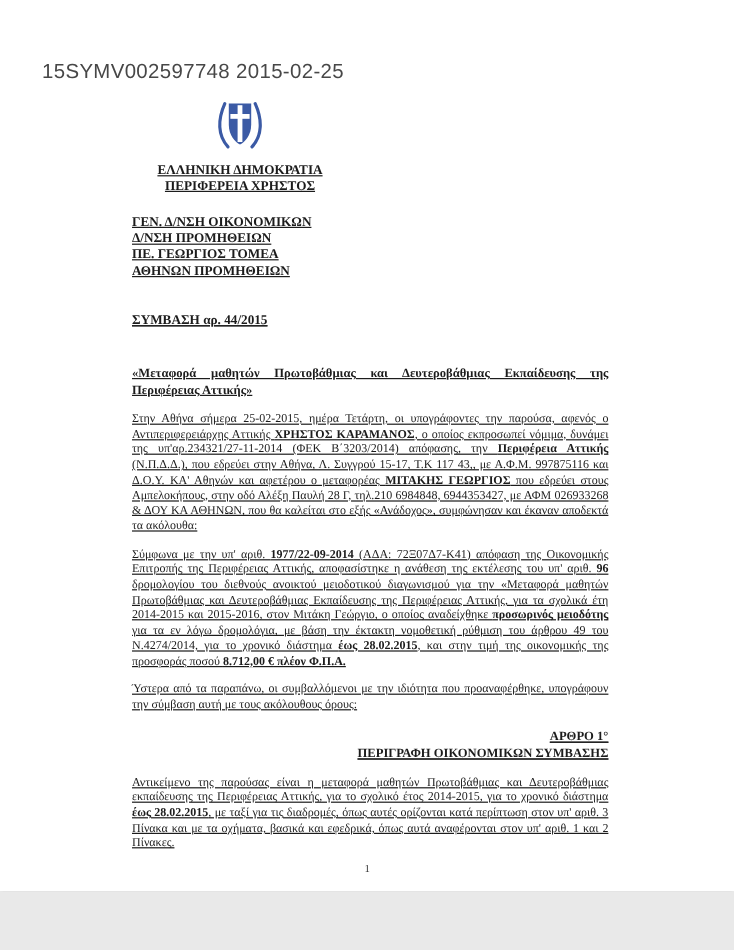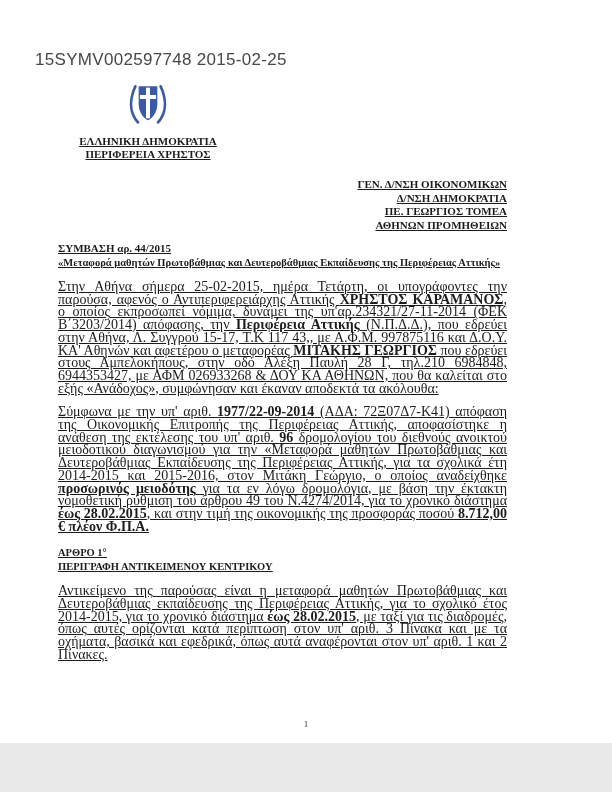--- a/index.html
+++ b/index.html
@@ -12,43 +12,43 @@
     font-family:"Liberation Serif", serif;
     color:#1c1c1c;
     overflow:hidden;
     text-decoration:underline;
   }
   .doc-id{
     position:absolute;left:35px;top:50px;
     font-family:"Liberation Sans", sans-serif;
     font-size:17px;color:#474747;letter-spacing:.3px;
   }
-  .content{padding:82px 105px 0 58px;}
+  .content{padding:82px 105px 0 110px;}
   .emblem-block{width:180px;text-align:center;}
   .emblem{display:inline-block;margin-bottom:3px;}
   .state-line,.region-line{
     font-weight:bold;font-size:11px;line-height:13px;
   }
   .dept-block{margin-top:17px;}
-  .dept-line{font-weight:bold;font-size:11px;line-height:13.5px;text-align:right;}
+  .dept-line{font-weight:bold;font-size:11px;line-height:13.5px;}
   .contract-no{
-    margin-top:10px;font-weight:bold;font-size:11px;
+    margin-top:28px;font-weight:bold;font-size:11px;
     text-decoration:underline;
   }
   .contract-title{
-    margin-top:2px;font-weight:bold;font-size:10.5px;
+    margin-top:32px;font-weight:bold;font-size:10.5px;
     line-height:14px;text-align:justify;
   }
   .para{
-    margin:11px 0 0 0;font-size:14px;line-height:12.7px;
+    margin:11px 0 0 0;font-size:10px;line-height:12.7px;
     text-align:justify;
   }
   .b{font-weight:bold;}
   .article-head{
-    margin-top:13px;text-align:left;
+    margin-top:13px;text-align:right;
   }
   .article-no,.article-title{
     font-weight:bold;font-size:10.5px;line-height:14px;
     text-decoration:underline;
   }
   .page-num{
     position:absolute;bottom:14px;left:0;right:0;
     text-align:center;font-size:9px;color:#333;
   }
 </style>
@@ -70,37 +70,38 @@
           <rect x="27" y="8" width="6" height="46" fill="#ffffff"></rect>
           <rect x="18" y="19" width="24" height="6" fill="#ffffff"></rect>
         </svg>
       </span>
       <div class="state-line">ΕΛΛΗΝΙΚΗ ΔΗΜΟΚΡΑΤΙΑ</div>
       <div class="region-line">ΠΕΡΙΦΕΡΕΙΑ ΧΡΗΣΤΟΣ</div>
     </div>
 
     <div class="dept-block">
       <div class="dept-line">ΓΕΝ. Δ/ΝΣΗ ΟΙΚΟΝΟΜΙΚΩΝ</div>
-      <div class="dept-line">Δ/ΝΣΗ ΔΗΜΟΚΡΑΤΙΑ</div>
+      <div class="dept-line">Δ/ΝΣΗ ΠΡΟΜΗΘΕΙΩΝ</div>
       <div class="dept-line">ΠΕ. ΓΕΩΡΓΙΟΣ ΤΟΜΕΑ</div>
       <div class="dept-line">ΑΘΗΝΩΝ ΠΡΟΜΗΘΕΙΩΝ</div>
     </div>
 
     <div class="contract-no">ΣΥΜΒΑΣΗ αρ. 44/2015</div>
 
     <div class="contract-title">«Μεταφορά μαθητών Πρωτοβάθμιας και Δευτεροβάθμιας Εκπαίδευσης της Περιφέρειας Αττικής»</div>
 
     <p class="para"><span>Στην Αθήνα σήμερα 25-02-2015, ημέρα Τετάρτη, οι υπογράφοντες την παρούσα, αφενός ο Αντιπεριφερειάρχης Αττικής </span><span class="b">ΧΡΗΣΤΟΣ ΚΑΡΑΜΑΝΟΣ</span><span>, ο οποίος εκπροσωπεί νόμιμα, δυνάμει της υπ'αρ.234321/27-11-2014 (ΦΕΚ Β΄3203/2014) απόφασης, την </span><span class="b">Περιφέρεια Αττικής</span><span> (Ν.Π.Δ.Δ.), που εδρεύει στην Αθήνα, Λ. Συγγρού 15-17, Τ.Κ 117 43,, με Α.Φ.Μ. 997875116 και Δ.Ο.Υ. ΚΑ' Αθηνών και αφετέρου ο μεταφορέας </span><span class="b">ΜΙΤΑΚΗΣ ΓΕΩΡΓΙΟΣ</span><span> που εδρεύει στους Αμπελοκήπους, στην οδό Αλέξη Παυλή 28 Γ,  τηλ.210 6984848, 6944353427, με ΑΦΜ 026933268 &amp; ΔΟΥ ΚΑ ΑΘΗΝΩΝ, που θα καλείται στο εξής «Ανάδοχος», συμφώνησαν και έκαναν αποδεκτά τα ακόλουθα:</span></p>
 
     <p class="para"><span>Σύμφωνα με την υπ' αριθ. </span><span class="b">1977/22-09-2014</span><span> (ΑΔΑ: 72Ξ07Δ7-Κ41) απόφαση της Οικονομικής Επιτροπής της Περιφέρειας Αττικής, αποφασίστηκε η ανάθεση της εκτέλεσης του υπ' αριθ. </span><span class="b">96</span><span> δρομολογίου του διεθνούς ανοικτού μειοδοτικού διαγωνισμού για την «Μεταφορά μαθητών Πρωτοβάθμιας και Δευτεροβάθμιας Εκπαίδευσης της Περιφέρειας Αττικής, για τα σχολικά έτη 2014-2015 και 2015-2016, στον Μιτάκη Γεώργιο, ο οποίος αναδείχθηκε </span><span class="b">προσωρινός μειοδότης</span><span> για τα εν λόγω δρομολόγια, με βάση την έκτακτη νομοθετική ρύθμιση του άρθρου 49 του Ν.4274/2014, για το χρονικό διάστημα </span><span class="b">έως 28.02.2015</span><span>, και στην τιμή της οικονομικής της προσφοράς ποσού </span><span class="b">8.712,00 €</span><span class="b">  πλέον Φ.Π.Α.</span></p>
 
+    <p class="para"><span>Ύστερα από τα παραπάνω, οι συμβαλλόμενοι με την ιδιότητα που προαναφέρθηκε, υπογράφουν την σύμβαση αυτή με τους ακόλουθους όρους:</span></p>
 
     <div class="article-head">
       <div class="article-no">ΑΡΘΡΟ 1°</div>
-      <div class="article-title">ΠΕΡΙΓΡΑΦΗ ΑΝΤΙΚΕΙΜΕΝΟΥ ΚΕΝΤΡΙΚΟΥ</div>
+      <div class="article-title">ΠΕΡΙΓΡΑΦΗ ΟΙΚΟΝΟΜΙΚΩΝ ΣΥΜΒΑΣΗΣ</div>
     </div>
 
     <p class="para"><span>Αντικείμενο της παρούσας είναι η μεταφορά μαθητών Πρωτοβάθμιας και Δευτεροβάθμιας εκπαίδευσης της Περιφέρειας Αττικής, για το σχολικό έτος 2014-2015, για το χρονικό διάστημα </span><span class="b">έως 28.02.2015</span><span>, με ταξί για τις διαδρομές, όπως αυτές ορίζονται κατά περίπτωση στον υπ' αριθ. 3 Πίνακα και με τα οχήματα, βασικά και εφεδρικά, όπως αυτά αναφέρονται στον υπ' αριθ. 1 και 2 Πίνακες.</span></p>
 
   </div>
 
   <div class="page-num">1</div>
 
 </div>
 

